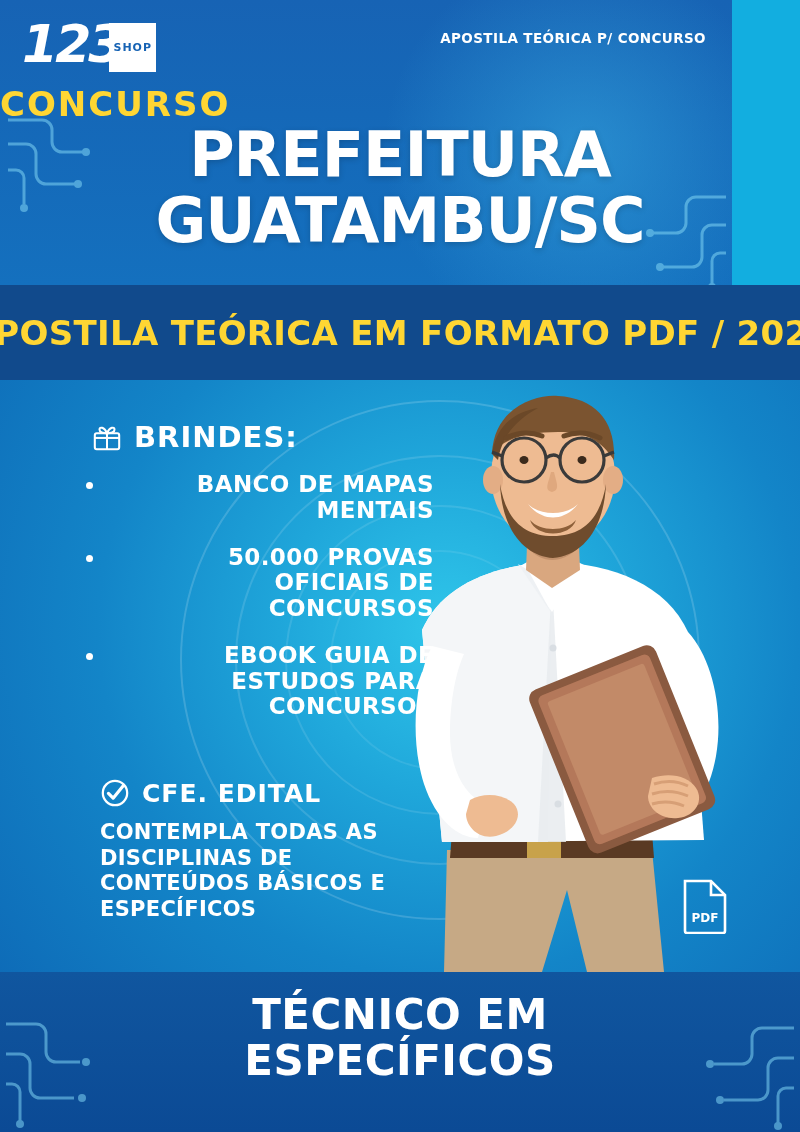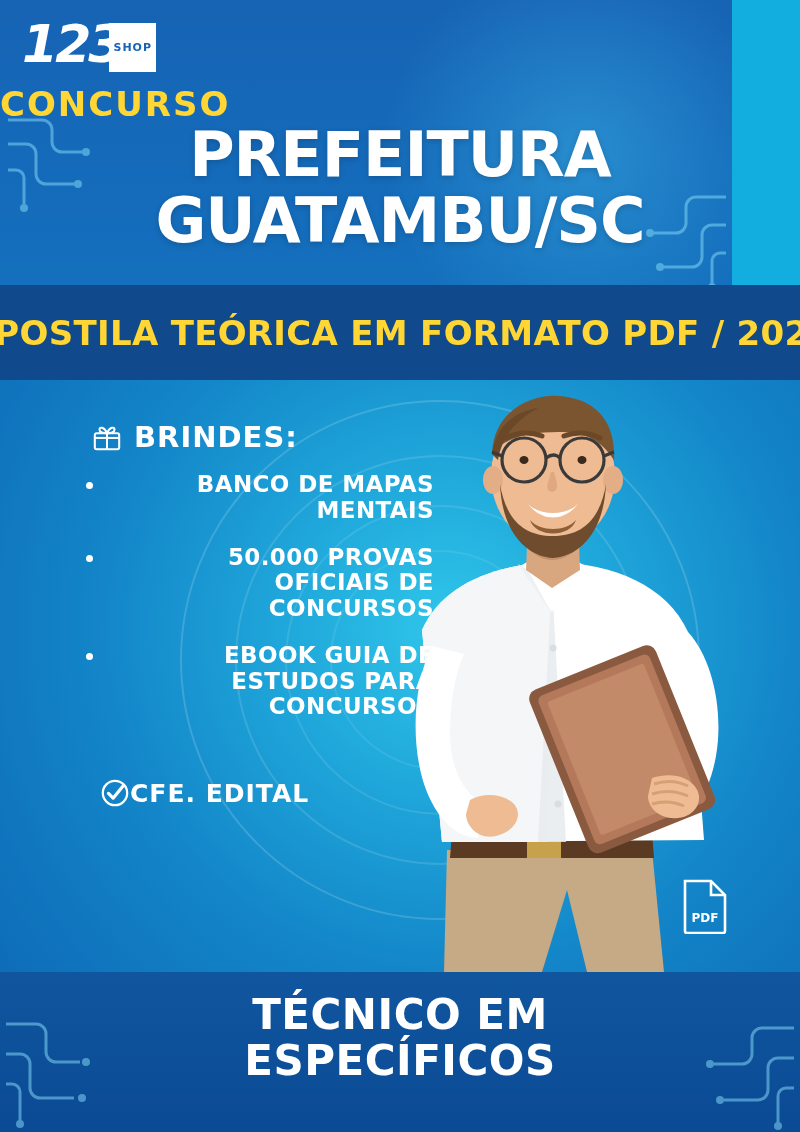--- a/index.html
+++ b/index.html
@@ -183,21 +183,21 @@
     left: 2px; top: 10px;
     width: 7px; height: 7px;
     border-radius: 50%;
     background: #ffffff;
   }
 
   
   .edital-head {
     position: absolute;
     left: 100px; top: 398px;
-    display: flex; align-items: center; 
+    display: flex; align-items: center; gap: 12px;
     z-index: 6;
   }
   .edital-title {
     color: #ffffff;
     font-size: 25px;
     font-weight: bold;
     letter-spacing: 1px;
     font-family: "DejaVu Sans", sans-serif;
   }
   .check-icon { width: 30px; height: 30px; display: block; }
@@ -297,20 +297,21 @@
           <circle cx="50" cy="92" r="4"></circle>
           <circle cx="102" cy="112" r="4"></circle>
       </g>
     </svg>
 
     <div class="logo">
       <div class="logo-text">123</div>
       <div class="logo-shop">SHOP</div>
     </div>
 
+    <div class="top-right-label">APOSTILA TEÓRICA P/ CONCURSO</div>
     <div class="kicker">CONCURSO</div>
     <div class="title-1">PREFEITURA</div>
     <div class="title-2">GUATAMBU/SC</div>
   </div>
 
   <div class="subtitle-band">
     <div class="subtitle-text">APOSTILA TEÓRICA EM FORMATO PDF / 2025</div>
   </div>
 
   <div class="body-area">
@@ -419,20 +420,21 @@
       <li>EBOOK GUIA DE ESTUDOS PARA CONCURSOS</li>
     </ul>
 
     <div class="edital-head">
       <svg class="check-icon" viewBox="0 0 32 32">
         <circle cx="16" cy="16" r="13" fill="none" stroke="#ffffff" stroke-width="2.4"></circle>
         <path d="M9 16.5 l5 5 L25 8" fill="none" stroke="#ffffff" stroke-width="3.4" stroke-linecap="round" stroke-linejoin="round"></path>
       </svg>
       <div class="edital-title">CFE. EDITAL</div>
     </div>
+    <div class="edital-desc">CONTEMPLA TODAS AS DISCIPLINAS DE CONTEÚDOS BÁSICOS E ESPECÍFICOS</div>
 
     <svg class="pdf-badge" viewBox="0 0 46 56">
       <path d="M3 3 h26 l14 14 v36 a2 2 0 0 1 -2 2 H5 a2 2 0 0 1 -2 -2 Z" fill="none" stroke="#ffffff" stroke-width="2.6"></path>
       <path d="M29 3 v14 h14" fill="none" stroke="#ffffff" stroke-width="2.6"></path>
       <text x="23" y="44" font-family="DejaVu Sans, sans-serif" font-size="12" font-weight="bold" fill="#ffffff" text-anchor="middle">PDF</text>
     </svg>
   </div>
 
   <div class="bottom-band">
     <svg class="circuit bl" width="130" height="130" viewBox="0 0 130 130">

